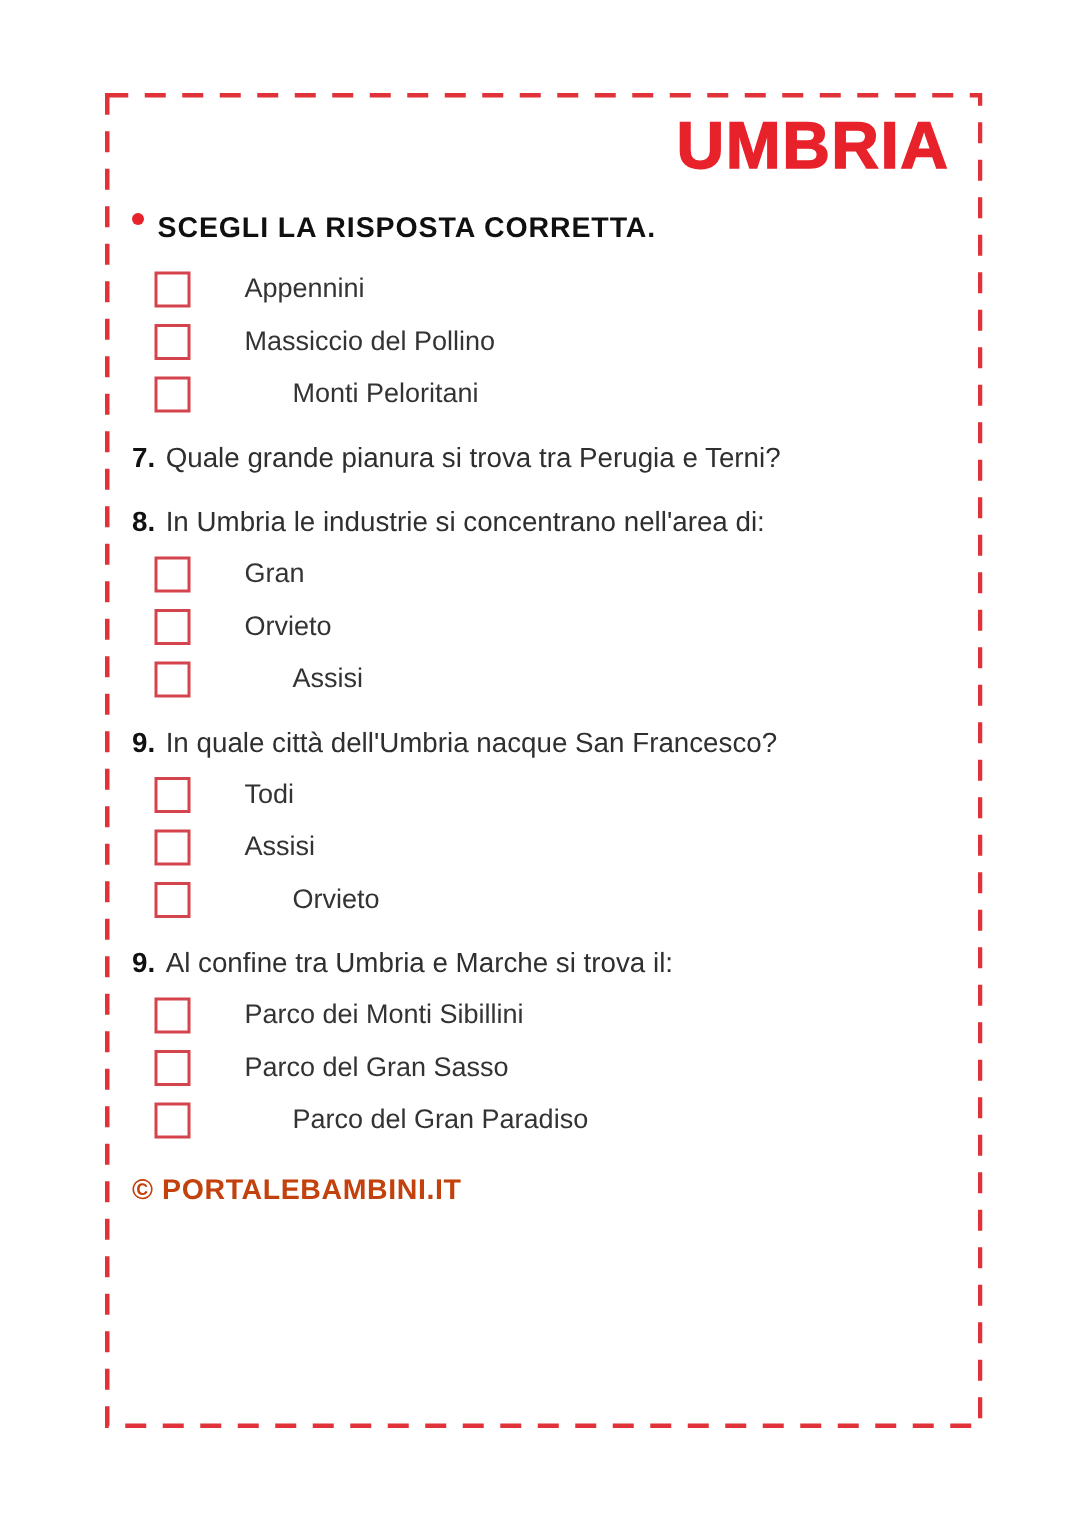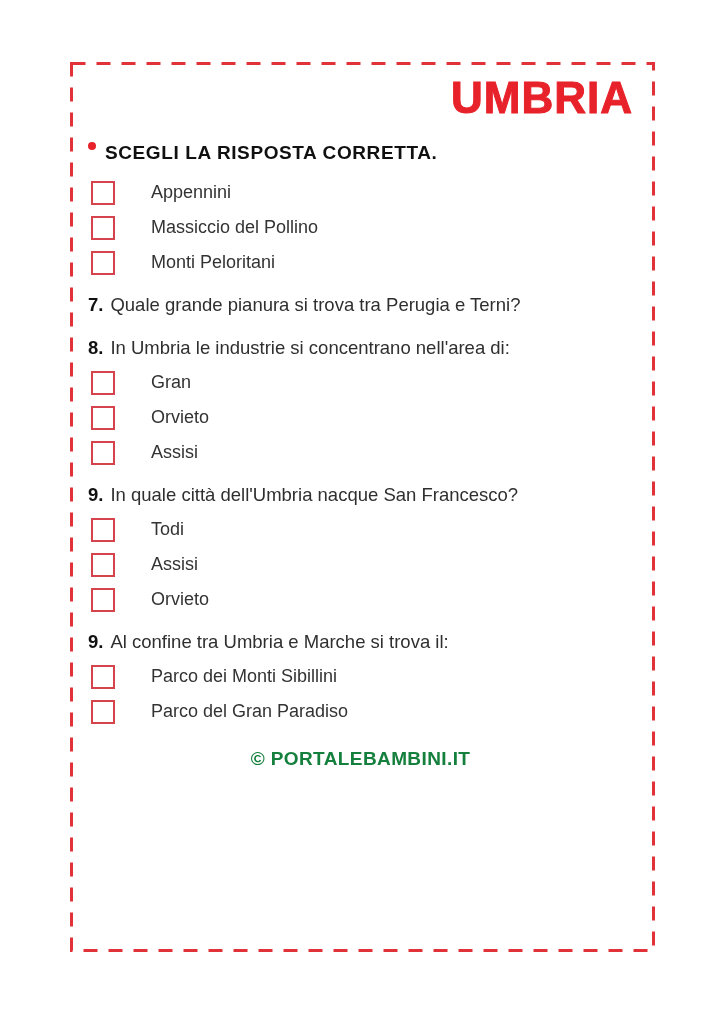--- a/index.html
+++ b/index.html
@@ -74,45 +74,44 @@
   }
   .qnum {
     font-weight: 700;
     color: #111111;
     margin-right: 7px;
   }
   .options { margin-top: 10px; }
   .option-row {
     display: flex;
     align-items: center;
-    margin-left: 3px;
+    margin-left: 15px;
     height: 24px;
     margin-bottom: 11px;
   }
-  .option-row:last-child { margin-bottom: 0; }
+  .option-row:last-child { margin-bottom: 0; gap: 32px; }
   .checkbox {
     width: 24px;
     height: 24px;
     border: 2.5px solid var(--checkbox-red);
     background: #ffffff;
     flex: 0 0 auto;
     cursor: pointer;
   }
   .option-label {
     margin-left: 36px;
     font-size: 18px;
     color: #333333;
   }
   .footer {
-    text-align: center;
     margin-top: 24px;
     font-weight: 700;
     font-size: 19px;
     letter-spacing: 0.4px;
-    color: #15803d;
+    color: #c2410c;
   }
 </style>
 </head>
 <body>
 
 <div class="frame">
   <svg class="border-svg" viewBox="0 0 585 890" preserveAspectRatio="none">
     <rect x="1.5" y="1.5" width="582" height="887" fill="none" stroke="#e03238" stroke-width="3" stroke-dasharray="14 11"></rect>
   </svg>
 
@@ -196,20 +195,24 @@
       <span class="qnum">9.</span><span>Al confine tra Umbria e Marche si trova il:</span>
     </div>
     <div class="options">
 
     <div class="option-row">
         <span class="checkbox"></span>
         <span class="option-label">Parco dei Monti Sibillini</span>
       </div>
             <div class="option-row">
         <span class="checkbox"></span>
+        <span class="option-label">Parco del Gran Sasso</span>
+      </div>
+            <div class="option-row">
+        <span class="checkbox"></span>
         <span class="option-label">Parco del Gran Paradiso</span>
       </div>
           </div>
   </div>
 </div>
 
     <div class="footer">© PORTALEBAMBINI.IT</div>
   </div>
 </div>
 

